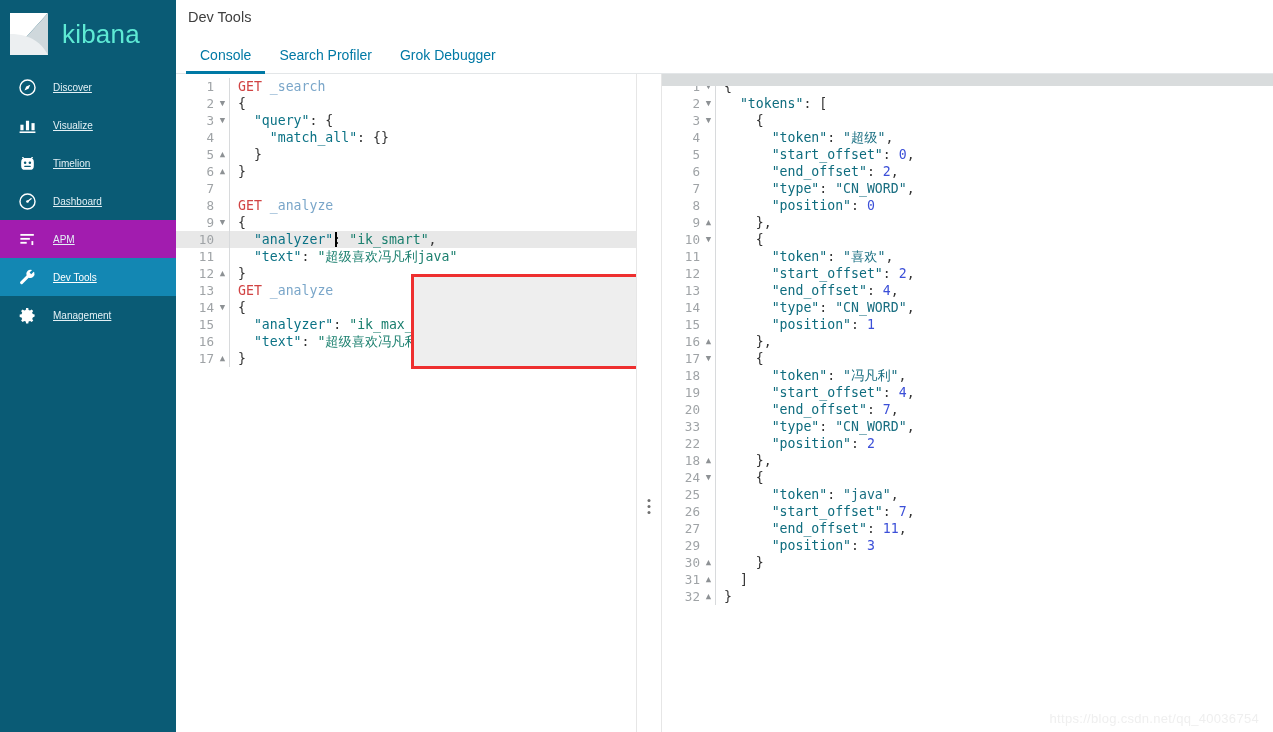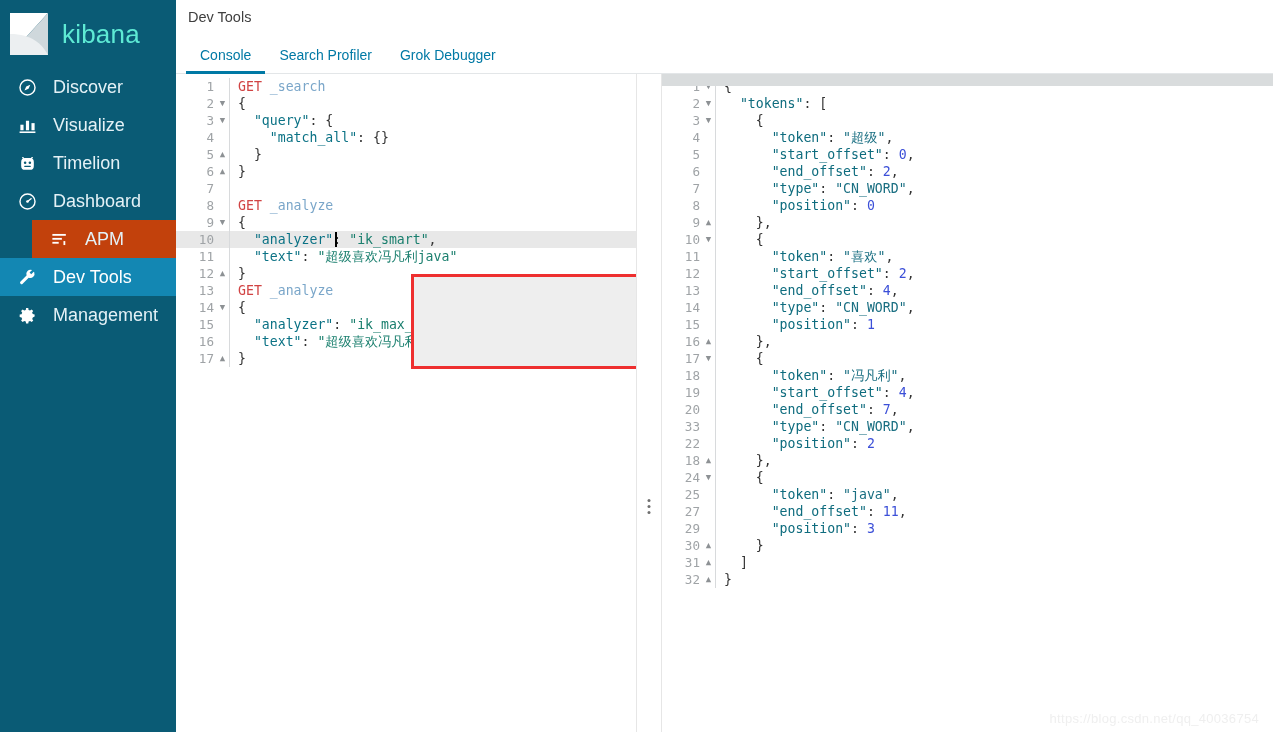--- a/index.html
+++ b/index.html
@@ -53,25 +53,26 @@
   }
   .nav-item .nav-icon {
     width: 20px; height: 20px;
     flex: 0 0 20px;
     display: flex;
     align-items: center;
     justify-content: center;
   }
   .nav-item .nav-icon svg { display: block; }
   .nav-label {
-    font-size: 18px;
+    font-size: 10px;
     color: #e4f1f6;
     white-space: nowrap;
-  }
-  .nav-item.hovered { background: #c2410c; margin-left: 32px; }
+    text-decoration: underline;
+  }
+  .nav-item.hovered { background: #a21caf; }
   .nav-item.selected { background: #1387b3; }
   .nav-item.selected .nav-label { color: #ffffff; }
 
   
   #main {
     flex: 1 1 auto;
     height: 732px;
     position: relative;
     background: #ffffff;
     display: flex;
@@ -421,20 +422,21 @@
               <div class="row"><span class="gutter-cell">16</span><span class="fold">▲</span><span class="gutter-sep"></span><span class="code-cell"><span>    </span><span class="t-brace">},</span></span></div>
               <div class="row"><span class="gutter-cell">17</span><span class="fold">▼</span><span class="gutter-sep"></span><span class="code-cell"><span>    </span><span class="t-brace">{</span></span></div>
               <div class="row"><span class="gutter-cell">18</span><span class="fold"></span><span class="gutter-sep"></span><span class="code-cell"><span>      </span><span class="t-reskey">"token"</span><span class="t-punc">: </span><span class="t-resstr">"冯凡利"</span><span class="t-punc">,</span></span></div>
               <div class="row"><span class="gutter-cell">19</span><span class="fold"></span><span class="gutter-sep"></span><span class="code-cell"><span>      </span><span class="t-reskey">"start_offset"</span><span class="t-punc">: </span><span class="t-num">4</span><span class="t-punc">,</span></span></div>
               <div class="row"><span class="gutter-cell">20</span><span class="fold"></span><span class="gutter-sep"></span><span class="code-cell"><span>      </span><span class="t-reskey">"end_offset"</span><span class="t-punc">: </span><span class="t-num">7</span><span class="t-punc">,</span></span></div>
               <div class="row"><span class="gutter-cell">33</span><span class="fold"></span><span class="gutter-sep"></span><span class="code-cell"><span>      </span><span class="t-reskey">"type"</span><span class="t-punc">: </span><span class="t-resstr">"CN_WORD"</span><span class="t-punc">,</span></span></div>
               <div class="row"><span class="gutter-cell">22</span><span class="fold"></span><span class="gutter-sep"></span><span class="code-cell"><span>      </span><span class="t-reskey">"position"</span><span class="t-punc">: </span><span class="t-num">2</span></span></div>
               <div class="row"><span class="gutter-cell">18</span><span class="fold">▲</span><span class="gutter-sep"></span><span class="code-cell"><span>    </span><span class="t-brace">},</span></span></div>
               <div class="row"><span class="gutter-cell">24</span><span class="fold">▼</span><span class="gutter-sep"></span><span class="code-cell"><span>    </span><span class="t-brace">{</span></span></div>
               <div class="row"><span class="gutter-cell">25</span><span class="fold"></span><span class="gutter-sep"></span><span class="code-cell"><span>      </span><span class="t-reskey">"token"</span><span class="t-punc">: </span><span class="t-resstr">"java"</span><span class="t-punc">,</span></span></div>
+              <div class="row"><span class="gutter-cell">26</span><span class="fold"></span><span class="gutter-sep"></span><span class="code-cell"><span>      </span><span class="t-reskey">"start_offset"</span><span class="t-punc">: </span><span class="t-num">7</span><span class="t-punc">,</span></span></div>
               <div class="row"><span class="gutter-cell">27</span><span class="fold"></span><span class="gutter-sep"></span><span class="code-cell"><span>      </span><span class="t-reskey">"end_offset"</span><span class="t-punc">: </span><span class="t-num">11</span><span class="t-punc">,</span></span></div>
               <div class="row"><span class="gutter-cell">29</span><span class="fold"></span><span class="gutter-sep"></span><span class="code-cell"><span>      </span><span class="t-reskey">"position"</span><span class="t-punc">: </span><span class="t-num">3</span></span></div>
               <div class="row"><span class="gutter-cell">30</span><span class="fold">▲</span><span class="gutter-sep"></span><span class="code-cell"><span>    </span><span class="t-brace">}</span></span></div>
               <div class="row"><span class="gutter-cell">31</span><span class="fold">▲</span><span class="gutter-sep"></span><span class="code-cell"><span>  </span><span class="t-brace">]</span></span></div>
               <div class="row"><span class="gutter-cell">32</span><span class="fold">▲</span><span class="gutter-sep"></span><span class="code-cell"><span class="t-brace">}</span></span></div>
             </div>
         </div>
 
       </div>
 

